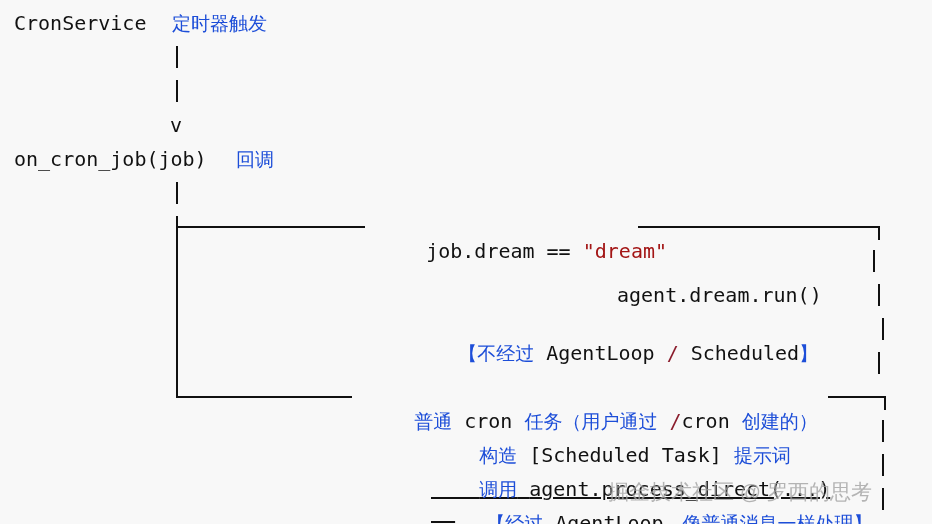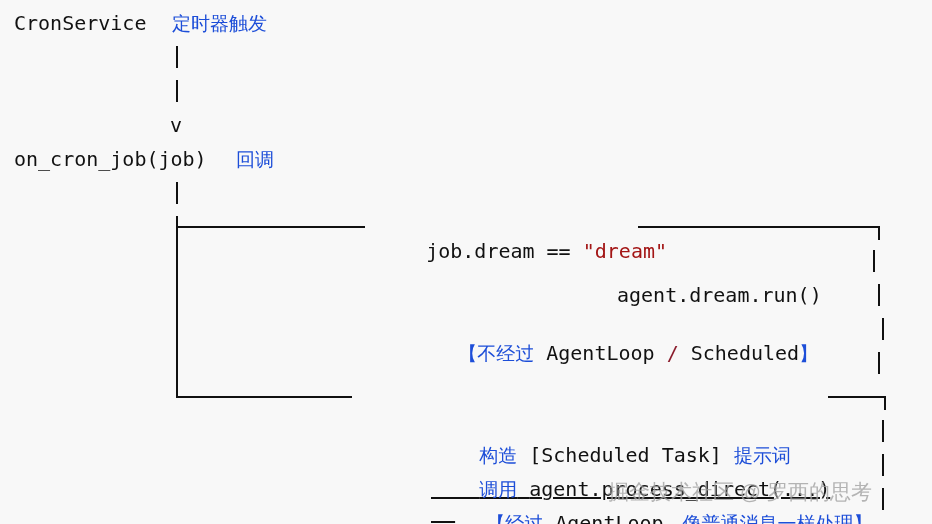--- a/index.html
+++ b/index.html
@@ -61,20 +61,23 @@
   <div class="vbar" style="left:878px; top:295px;"></div>
 
   <span class="t" style="left:410px; top:329px;">
     <span class="cjk">【不经过</span> <span>AgentLoop</span> <span class="op">/</span> <span>Scheduled</span><span class="cjk">】</span>
   </span>
   <div class="vbar" style="left:882px; top:329px;"></div>
 
   <div class="vbar" style="left:878px; top:363px;"></div>
 
   <div class="hline" style="left:176px; top:396px; width:176px;"></div>
+  <span class="t" style="left:366px; top:397px;">
+    <span class="cjk">普通</span> <span>cron</span> <span class="cjk">任务（用户通过</span> <span class="op">/</span><span>cron</span> <span class="cjk">创建的）</span>
+  </span>
   <div class="hline" style="left:828px; top:396px; width:58px;"></div>
   <div class="corner-down" style="left:884px; top:396px; height:14px;"></div>
 
   <span class="t" style="left:431px; top:431px;">
     <span class="cjk">构造</span> <span>[Scheduled Task]</span> <span class="cjk">提示词</span>
   </span>
   <div class="vbar" style="left:882px; top:431px;"></div>
 
   <span class="t" style="left:431px; top:465px;text-decoration:underline;">
     <span class="cjk">调用</span> <span>agent.process_direct(...)</span>

